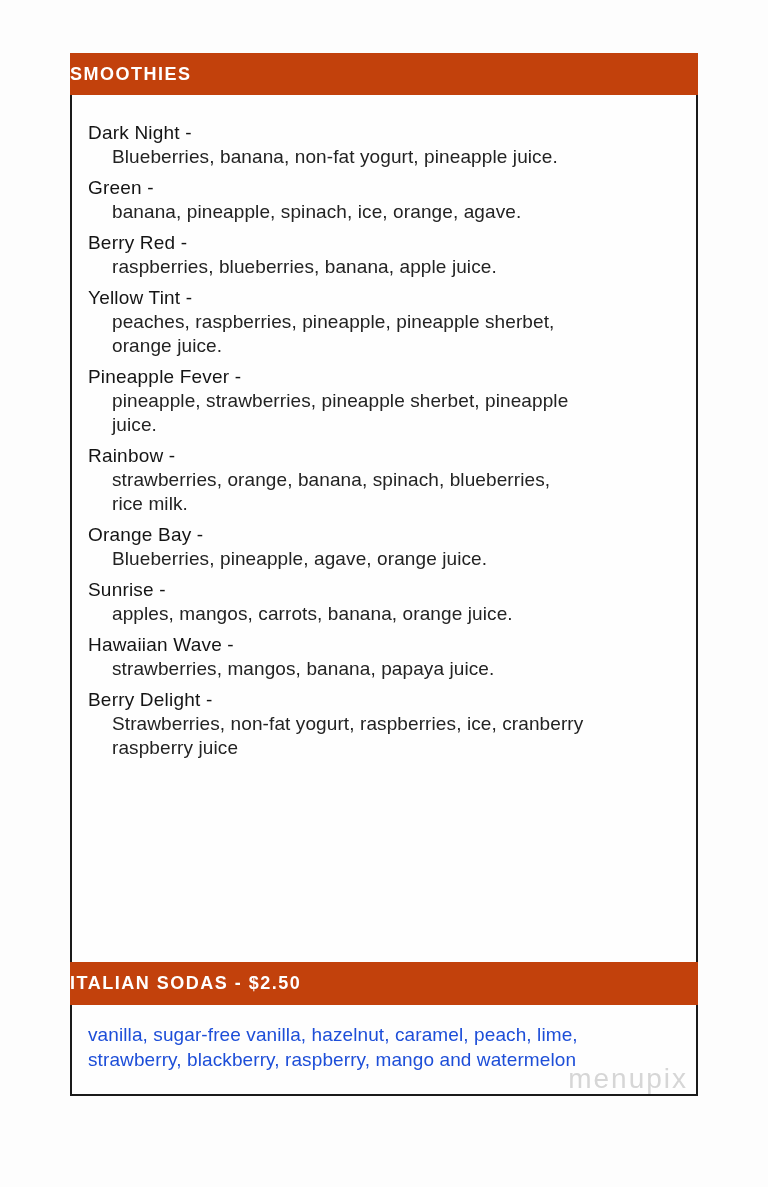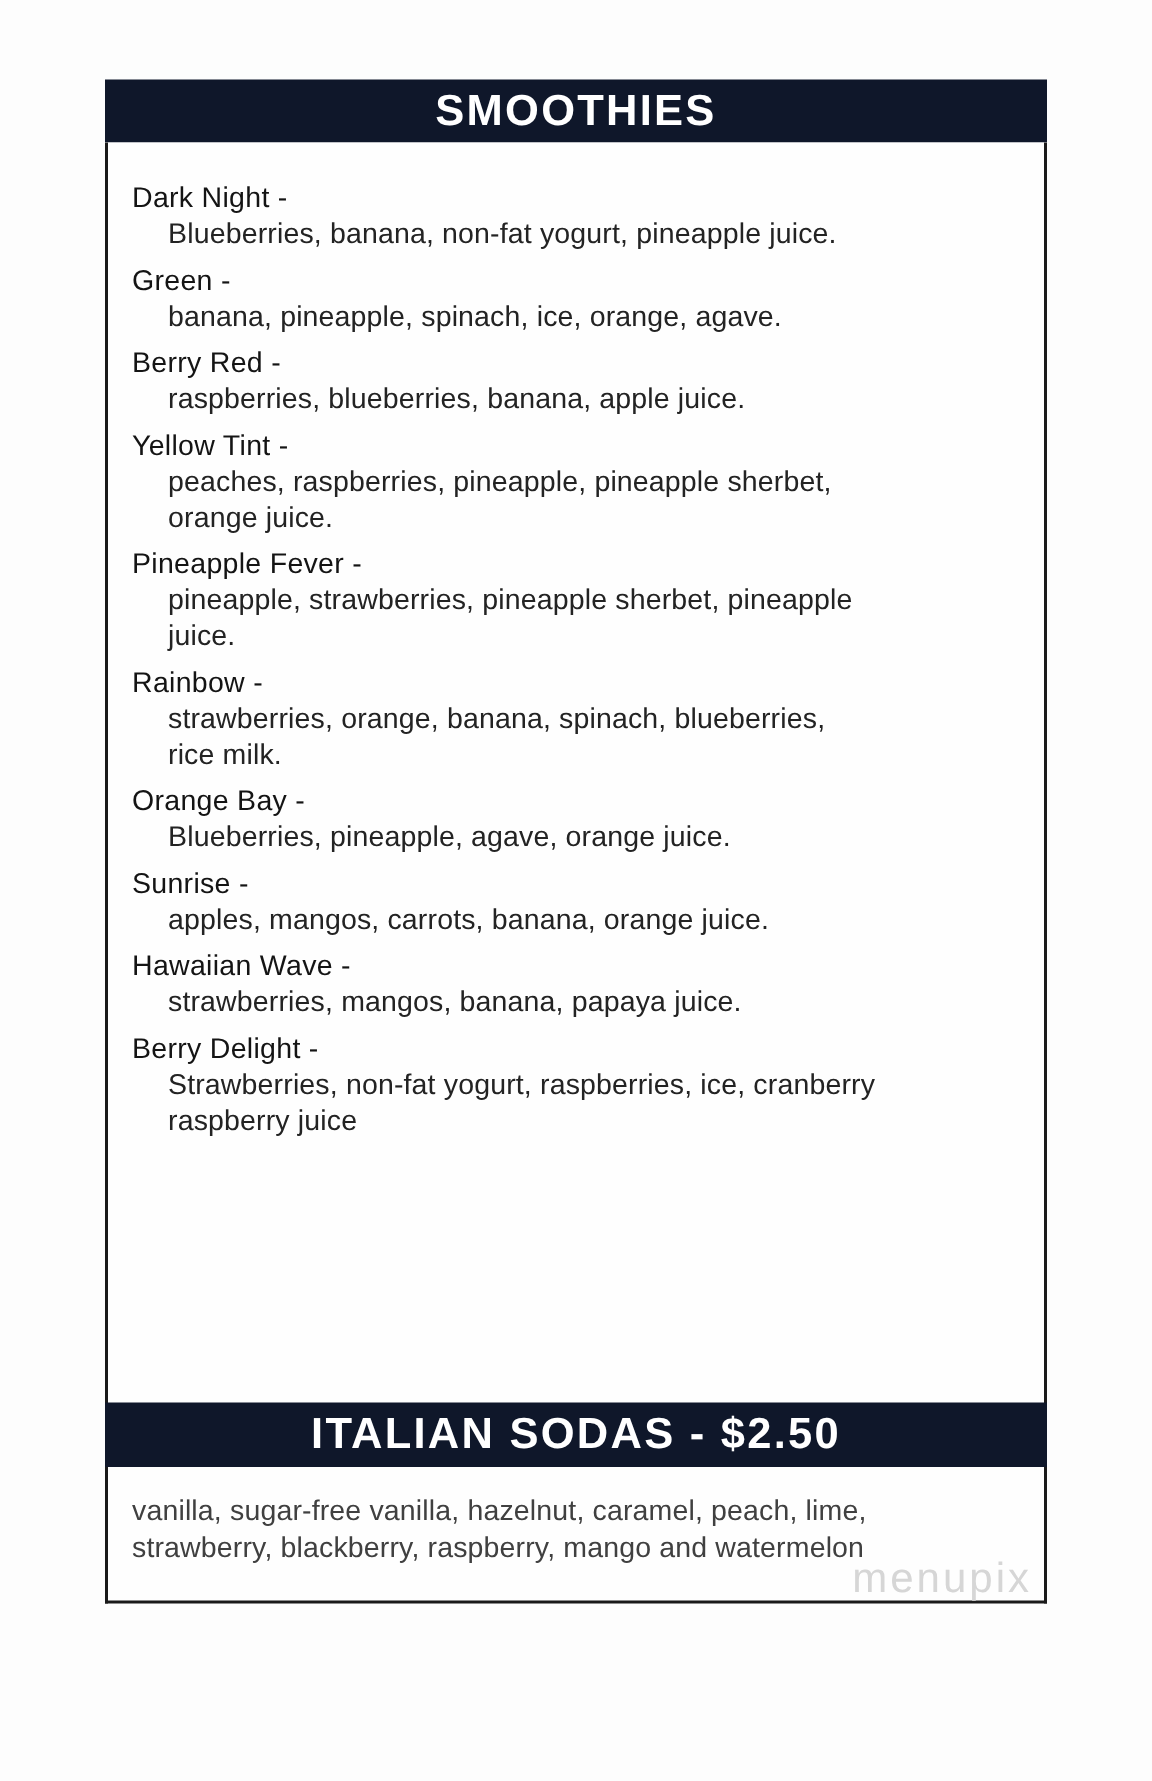--- a/index.html
+++ b/index.html
@@ -16,42 +16,42 @@
     height: 1187px;
     background: #fdfdfd;
     overflow: hidden;
   }
   .section {
     position: absolute;
     left: 70px;
     width: 628px;
   }
   .section-header {
-    background: #0f172a;
+    background: #c2410c;
     color: #ffffff;
     font-weight: 700;
-    font-size: 29px;
+    font-size: 18px;
     letter-spacing: 1.5px;
-    text-align: center;
+    text-align: left;
     height: 42px;
     line-height: 42px;
   }
   .section-body {
     background: #fefefe;
     border: 2px solid #1a1a1a;
     border-top: none;
     position: relative;
     box-sizing: border-box;
   }
   #smoothies { top: 53px; }
   #smoothies .section-body {
     height: 878px;
     padding: 26px 18px 0 16px;
   }
-  #sodas { top: 935px; }
+  #sodas { top: 962px; }
   #sodas .section-header { height: 43px; line-height: 43px; }
   #sodas .section-body {
     height: 91px;
     padding: 17px 14px 0 16px;
   }
   .item { margin-bottom: 7px; }
   .item-name {
     font-weight: 400;
     font-size: 19px;
     line-height: 24px;
@@ -61,21 +61,21 @@
   .item-ing {
     font-size: 19px;
     line-height: 24px;
     color: #232323;
     padding-left: 24px;
     letter-spacing: 0.1px;
   }
   .soda-line {
     font-size: 19px;
     line-height: 25px;
-    color: #404040;
+    color: #1d4ed8;
     letter-spacing: 0.1px;
   }
   .watermark {
     position: absolute;
     right: 8px;
     bottom: 1px;
     font-size: 28px;
     color: #d6d6d6;
     letter-spacing: 2px;
     line-height: 28px;

